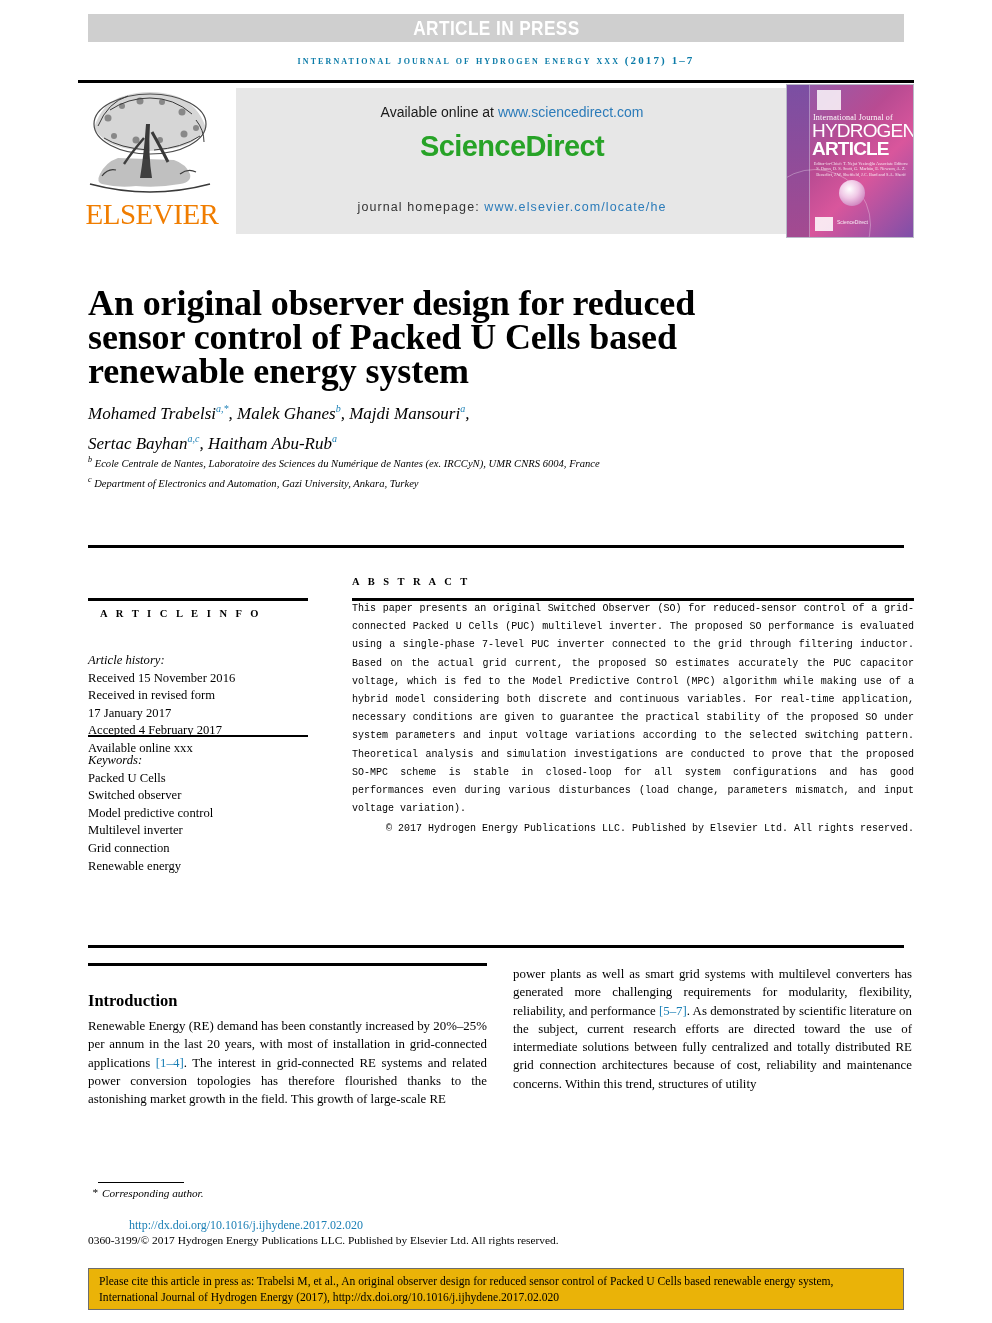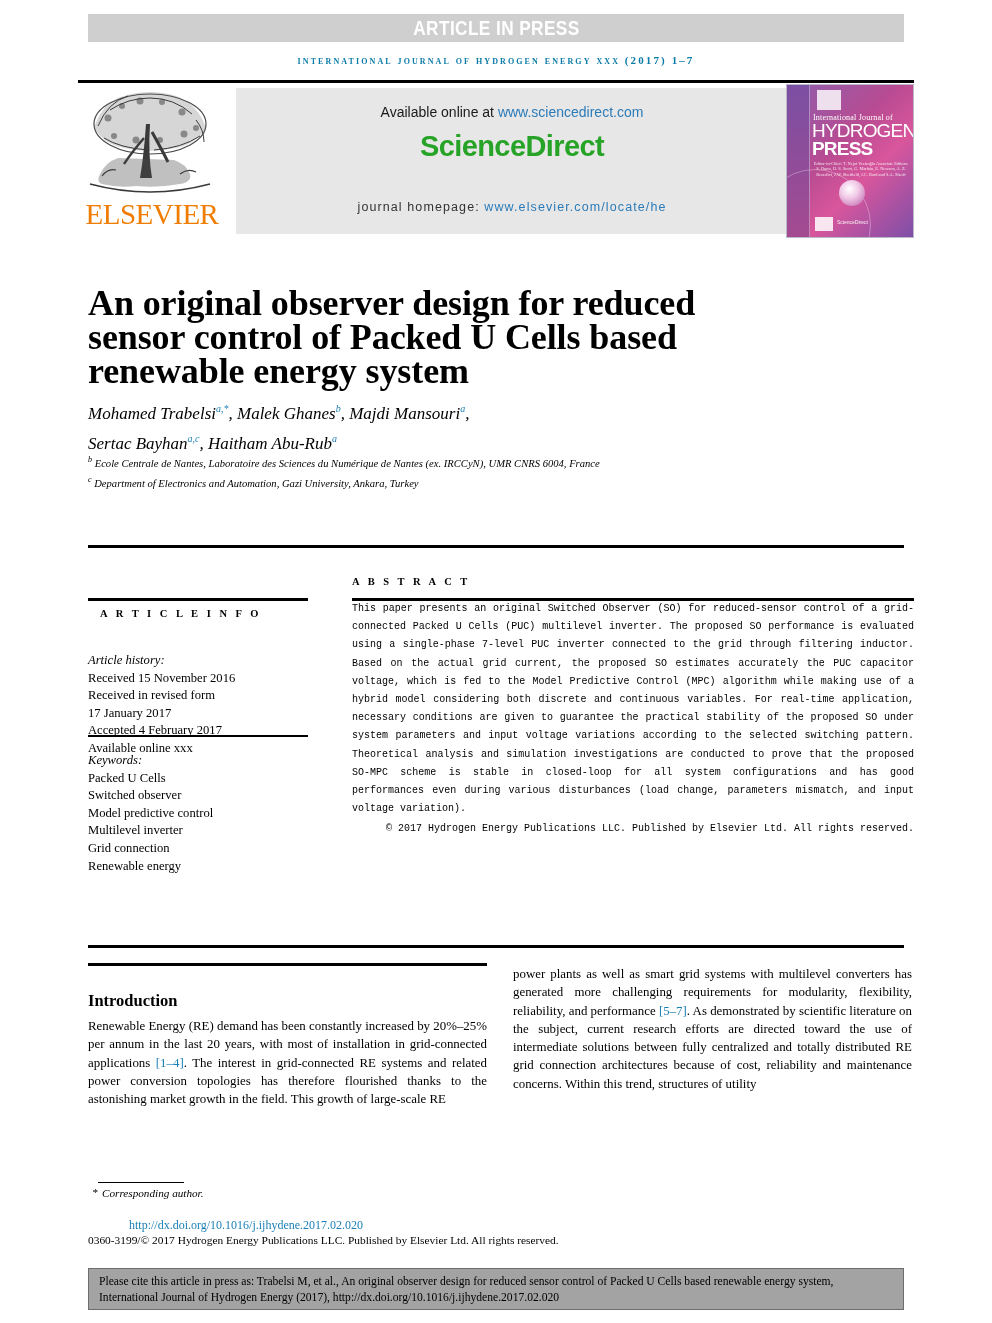--- a/index.html
+++ b/index.html
@@ -415,21 +415,21 @@
     font-size: 11.4px;
   }
 
   
   .cite-box {
     position: absolute;
     left: 88px;
     top: 1268px;
     width: 816px;
     height: 42px;
-    background: #a3a3a3;
+    background: #eab308;
     border: 1px solid #6d6d6d;
     box-sizing: border-box;
     padding: 5px 10px 0 10px;
     font-family: "Liberation Serif", serif;
     font-size: 11.6px;
     line-height: 15.5px;
   }
 </style>
 </head>
 <body>
@@ -488,21 +488,21 @@
       <span>journal homepage: </span><a href="#">www.elsevier.com/locate/he</a>
     </div>
   </div>
 
   <div class="mh-right">
     <div class="cover-strip"></div>
     <div class="cover-arc"></div>
     <div class="cover-elsevier"></div>
     <div class="cover-ij">International Journal of</div>
     <div class="cover-h">HYDROGEN</div>
-    <div class="cover-e">PRESS</div>
+    <div class="cover-e">ARTICLE</div>
     <div class="cover-eds">Editor-in-Chief: T. Nejat Veziroğlu  Associate Editors: S. Dunn, D. S. Scott, G. Marbán, E. Newson, A. Z. Benedict, J.W. Sheffield, J.C. Bard and S.A. Sherif</div>
     <div class="cover-orb"></div>
     <div class="cover-ihe"></div>
     <div class="cover-sd">ScienceDirect</div>
   </div>
 </div>
 
 <h1 class="title">An original observer design for reduced sensor control of Packed U Cells based renewable energy system</h1>
 
 <div class="authors">

